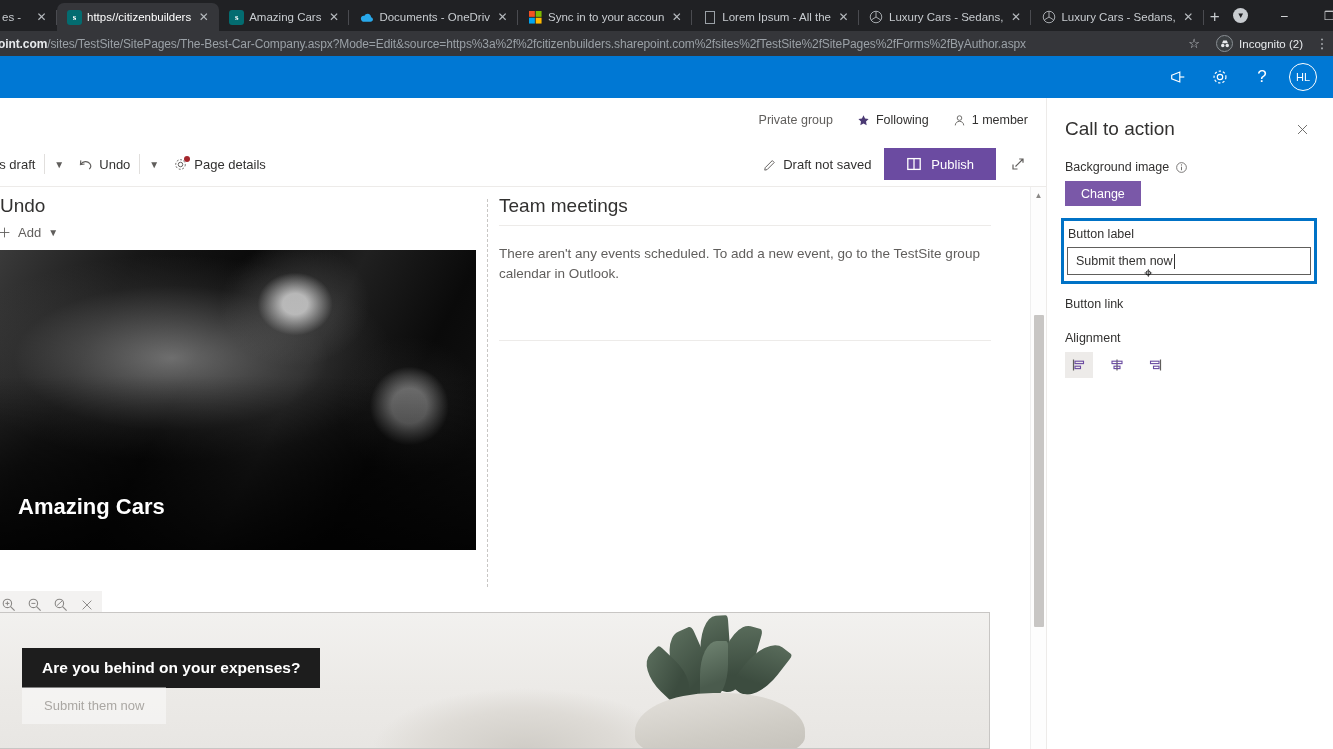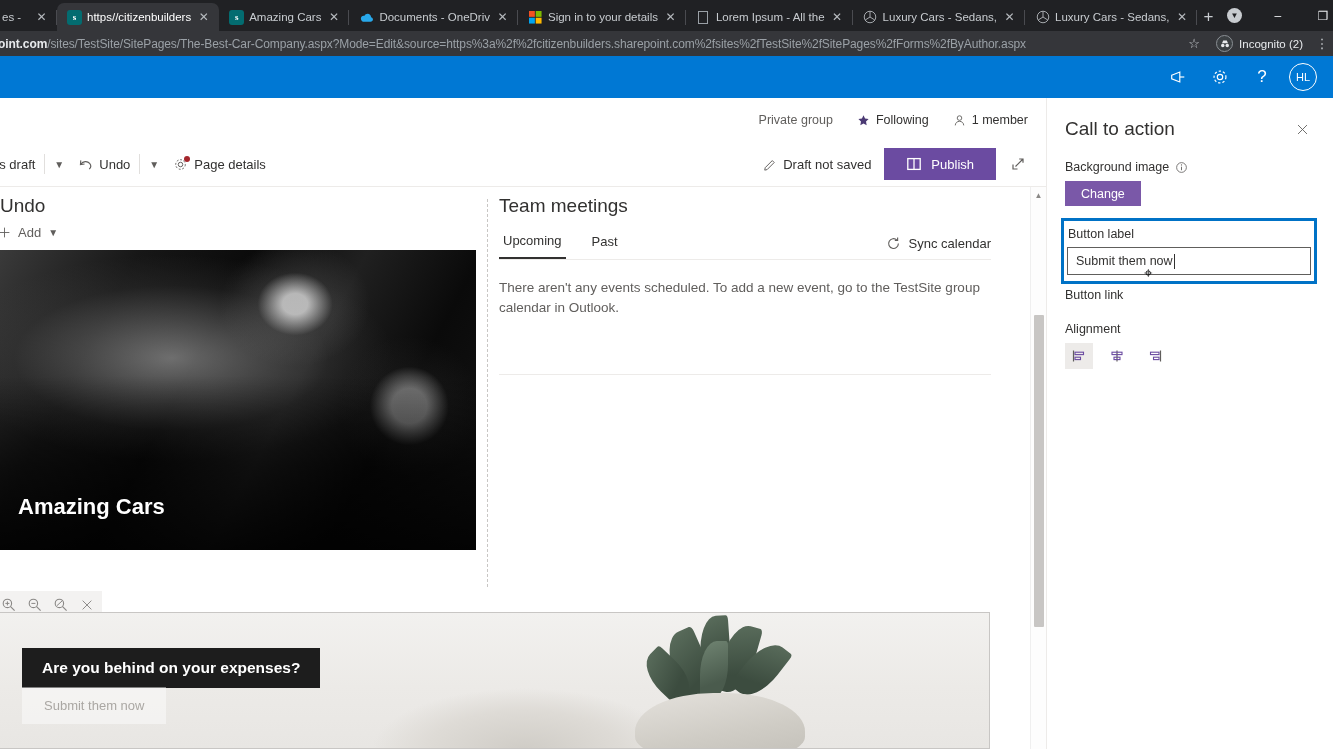--- a/index.html
+++ b/index.html
@@ -504,21 +504,21 @@
 
     <div class="tab">
       <span class="tab-favicon fav-ms">
         <svg width="13" height="13" viewBox="0 0 12 12">
           <rect x="0" y="0" width="5.4" height="5.4" fill="#f25022"></rect>
           <rect x="6.2" y="0" width="5.4" height="5.4" fill="#7fba00"></rect>
           <rect x="0" y="6.2" width="5.4" height="5.4" fill="#00a4ef"></rect>
           <rect x="6.2" y="6.2" width="5.4" height="5.4" fill="#ffb900"></rect>
         </svg>
       </span>
-      <span class="tab-title">Sign in to your details</span>
+      <span class="tab-title">Sync in to your accoun</span>
       <span class="tab-close">✕</span>
     </div>
 
     <div class="tab">
       <span class="tab-favicon fav-doc">
         <svg width="12" height="13" viewBox="0 0 12 13">
             <rect x="1.5" y="0.5" width="9" height="12" fill="none" stroke="#9aa0a6" stroke-width="1"></rect>
           </svg>
       </span>
       <span class="tab-title">Lorem Ipsum - All the</span>
@@ -741,33 +741,20 @@
               <line x1="13" y1="3" x2="3" y2="13" stroke="#8a8886" stroke-width="1.1"></line>
             </svg>
           </div>
         </div>
       </div>
 
       <div id="col-divider"></div>
 
       <div id="col-right">
         <div class="wp-title">Team meetings</div>
-        <div id="tm-tabs">
-          <div class="tm-tab sel">Upcoming</div>
-          <div class="tm-tab">Past</div>
-          <div id="sync-calendar">
-            <span class="ico">
-              <svg width="15" height="15" viewBox="0 0 16 16">
-                <path d="M13.2 8a5.2 5.2 0 1 1-1.6-3.7" fill="none" stroke="#605e5c" stroke-width="1.2"></path>
-                <path d="M12.4 1.6 V4.6 H9.4" fill="none" stroke="#605e5c" stroke-width="1.2"></path>
-              </svg>
-            </span>
-            <span>Sync calendar</span>
-          </div>
-        </div>
         <div id="tm-rule"></div>
         <div id="tm-empty">There aren't any events scheduled. To add a new event, go to the TestSite group calendar in Outlook.</div>
         <div id="tm-rule2"></div>
       </div>
     </div>
 
     <div id="cta-preview">
       <div id="cta-bg">
         <div class="leaf" style="left:672px;top:17px;width:36px;height:74px;transform:rotate(-24deg);"></div>
         <div class="leaf" style="left:700px;top:3px;width:30px;height:66px;transform:rotate(-4deg);"></div>
@@ -812,21 +799,21 @@
 
     <div id="button-label-block">
       <div class="pp-label">Button label</div>
       <div class="pp-input">
         <span>Submit them now</span>
           <span id="label-caret"></span>
         <span id="text-cursor">⌖</span>
       </div>
     </div>
 
-    <div class="pp-label" style="margin-top:4px;">Button link</div>
+    <div class="pp-label" style="margin-top:13px;">Button link</div>
 
     <div class="pp-label">Alignment</div>
     <div id="alignment-row">
       <div class="align-btn sel">
         <svg width="16" height="16" viewBox="0 0 16 16">
           <line x1="2.5" y1="2.5" x2="2.5" y2="13.5" stroke="#605e5c" stroke-width="1.2"></line>
           <rect x="4" y="4.2" width="8.5" height="2.4" fill="none" stroke="#6b4ba1" stroke-width="1.1"></rect>
           <rect x="4" y="9.2" width="5.5" height="2.4" fill="none" stroke="#6b4ba1" stroke-width="1.1"></rect>
         </svg>
       </div>

